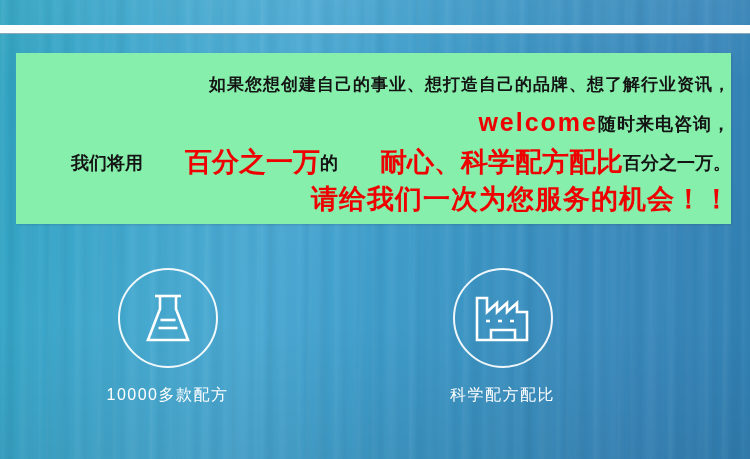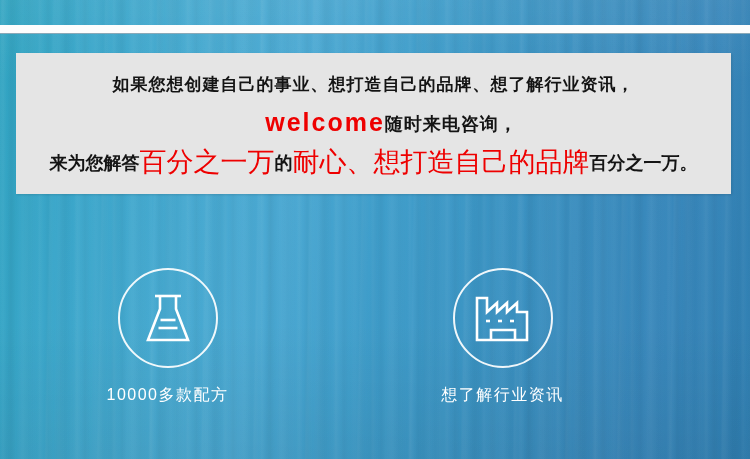--- a/index.html
+++ b/index.html
@@ -86,24 +86,24 @@
     background: #fdfdfd;
     border-bottom: 1px solid #8aa9b8;
   }
 
   
   .message-panel {
     position: absolute;
     left: 16px;
     top: 53px;
     width: 715px;
-    height: 141px;
-    background: #e5e5e5;
+    height: 171px;
+    background: #86efac;
     box-shadow: 1px 1px 2px rgba(0,0,0,0.12);
-    text-align: center;
+    text-align: right;
     box-sizing: border-box;
     padding-top: 14px;
   }
 
   .line {
     display: block;
     line-height: 1.0;
     white-space: nowrap;
     letter-spacing: 0.5px;
   }
@@ -132,23 +132,24 @@
   .line3 {
     margin-top: 14px;
     font-size: 18px;
     font-weight: bold;
     color: #141414;
     letter-spacing: 0px;
   }
   .line3 .big-red {
     color: #ee0000;
     font-size: 27px;
-    font-weight: normal;
+    font-weight: bold;
     letter-spacing: 0px;
     vertical-align: -2px;
+    padding-left: 42px;
   }
   .line4 {
     margin-top: 10px;
     font-size: 27px;
     font-weight: bold;
     color: #ee0000;
     letter-spacing: 1px;
   }
 
   
@@ -201,23 +202,24 @@
 
   <div class="message-panel">
 
     <div class="line line1">如果您想创建自己的事业、想打造自己的品牌、想了解行业资讯，</div>
 
     <div class="line line2">
       <span class="welcome">welcome</span><span>随时来电咨询，</span>
     </div>
 
     <div class="line line3">
-      <span>来为您解答</span><span class="big-red">百分之一万</span><span>的</span><span class="big-red">耐心、想打造自己的品牌</span><span>百分之一万。</span>
-    </div>
-
+      <span>我们将用</span><span class="big-red">百分之一万</span><span>的</span><span class="big-red">耐心、科学配方配比</span><span>百分之一万。</span>
+    </div>
+
+    <div class="line line4">请给我们一次为您服务的机会！！</div>
   </div>
 
   <div class="features">
 
     <div class="feature">
       <div class="icon-circle">
         <svg width="58" height="56" viewBox="0 0 58 56">
           <g fill="none" stroke="#ffffff" stroke-width="2.6" stroke-linejoin="miter" stroke-linecap="butt">
             <line x1="16" y1="6" x2="42" y2="6"></line>
             <path d="M21 6 L21 19 L9 50 L49 50 L37 19 L37 6"></path>
@@ -239,17 +241,17 @@
             <path d="M4 50 L4 8 L14 8 L14 22 L24 13 L24 22 L34 13 L34 22 L44 13 L44 22 L54 22 L54 50 Z"></path>
 
             <line x1="13" y1="31" x2="17" y2="31"></line>
             <line x1="25" y1="31" x2="29" y2="31"></line>
             <line x1="37" y1="31" x2="41" y2="31"></line>
 
             <path d="M18 50 L18 40 L42 40 L42 50"></path>
           </g>
         </svg>
       </div>
-      <div class="feature-label">想了解行业资讯</div>
+      <div class="feature-label">科学配方配比</div>
     </div>
 
   </div>
 </div>
 
 </body></html>

